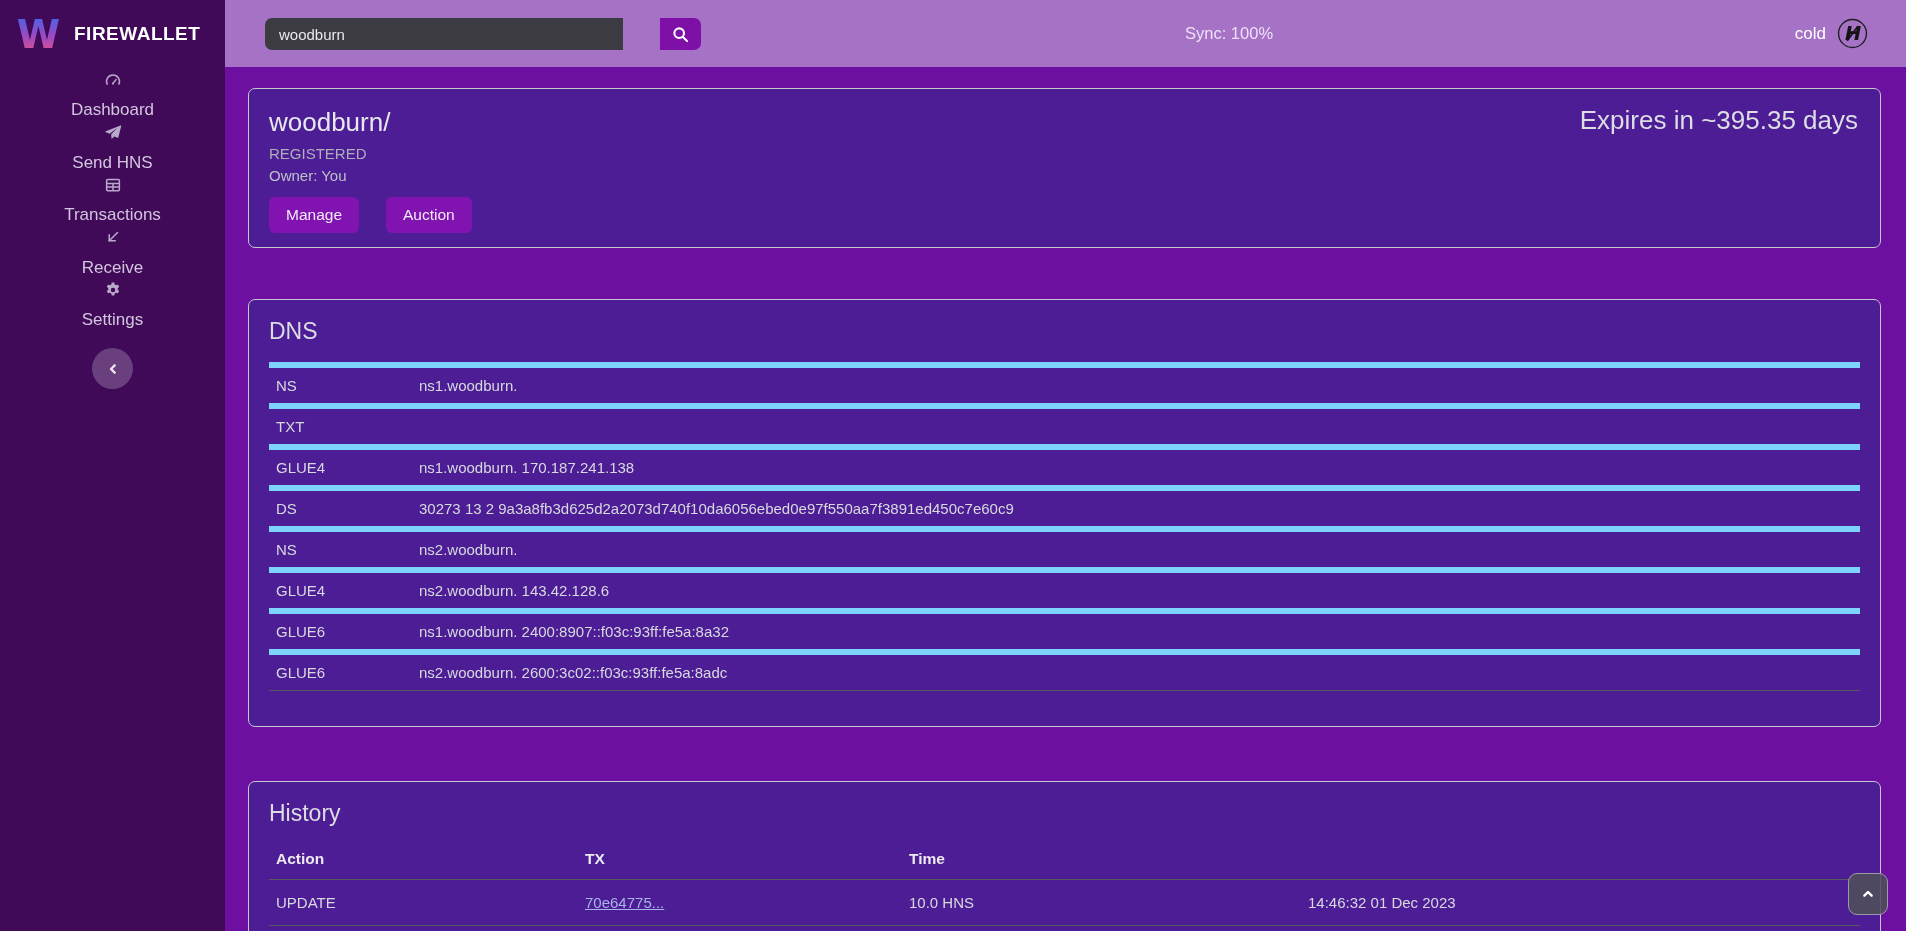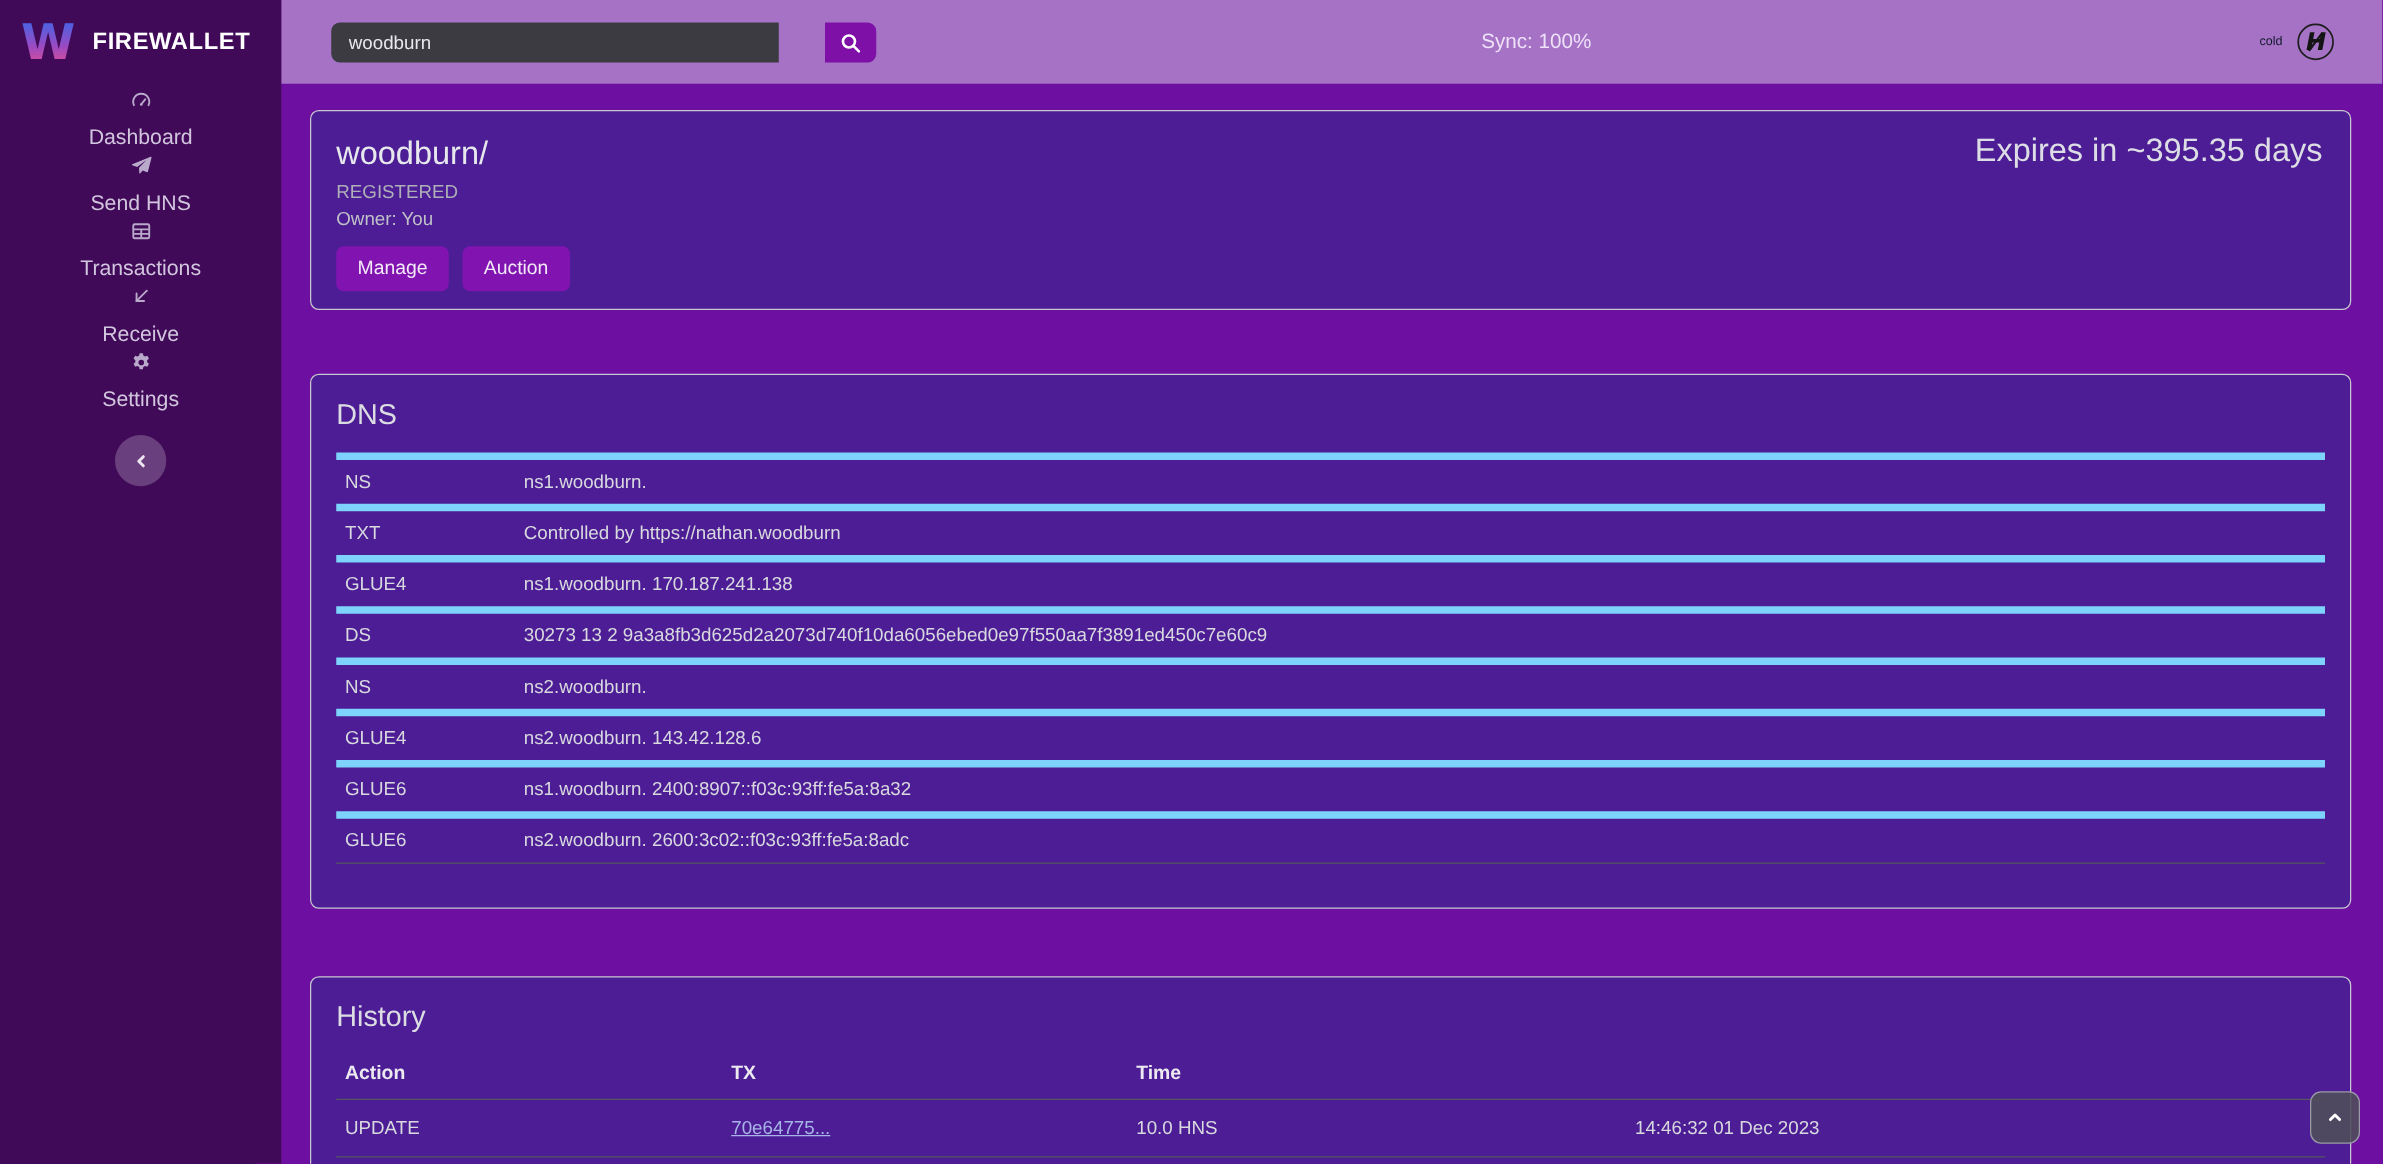--- a/index.html
+++ b/index.html
@@ -43,35 +43,35 @@
     border-radius:7px 0 0 7px; color:#e9e9ed; font-size:15px; padding:0 14px;
     font-family:"Liberation Sans", sans-serif;
   }
   .search-btn {
     width:41px; height:32px; background:#7e10a8; border:none; border-radius:0 7px 7px 0;
     display:flex; align-items:center; justify-content:center; cursor:pointer;
   }
   .search-btn svg { width:17px; height:17px; }
   .sync { position:absolute; left:960px; top:0; line-height:67px; font-size:16.5px; color:#eee1f8; }
   .wallet-badge { position:absolute; right:38px; top:0; height:67px; display:flex; align-items:center; gap:11px; }
-  .wallet-mode { font-size:10px; color:#0f172a; }
+  .wallet-mode { font-size:17px; color:#ffffff; }
   .hns-icon { width:31px; height:31px; cursor:pointer; }
 
   
   .card {
     position:absolute; left:248px; width:1633px;
     background:#4c1d95; border:1px solid #c6c7cf; border-radius:7px;
     padding:18px 20px;
   }
   .card-domain { top:88px; height:160px; }
   .domain-title { font-size:26px; color:#e7e8ed; font-weight:normal; }
   .domain-expires { position:absolute; right:22px; top:16px; font-size:26px; color:#dddee5; }
   .domain-status { margin-top:7px; font-size:15px; color:#aeafb8; }
   .domain-owner { margin-top:5px; font-size:15px; color:#bfc0c8; }
-  .btn-row { margin-top:13px; display:flex; gap:11px; }
+  .btn-row { margin-top:13px; display:flex; gap:27px; }
   .pill-btn {
     background:#8113b0; color:#f3eaf8; border:none; border-radius:6px;
     font-size:15.5px; padding:9px 17px; cursor:pointer;
     font-family:"Liberation Sans", sans-serif;
   }
 
   .card-dns { top:299px; height:428px; }
   .section-title { font-size:23px; color:#dcdde3; font-weight:normal; }
   .dns-table { margin-top:17px; border-bottom:1px solid #56575f; }
   .trow {
@@ -206,21 +206,20 @@
 
 <div class="card card-dns">
   <div class="section-title">DNS</div>
   <div class="dns-table">
     <div class="trow">
       <span>NS</span>
       <span>ns1.woodburn.</span>
     </div>
     <div class="trow">
       <span>TXT</span>
-      <span>Controlled by https://nathan.woodburn</span>
     </div>
     <div class="trow">
       <span>GLUE4</span>
       <span>ns1.woodburn. 170.187.241.138</span>
     </div>
     <div class="trow">
       <span>DS</span>
       <span>30273 13 2 9a3a8fb3d625d2a2073d740f10da6056ebed0e97f550aa7f3891ed450c7e60c9</span>
     </div>
     <div class="trow">

